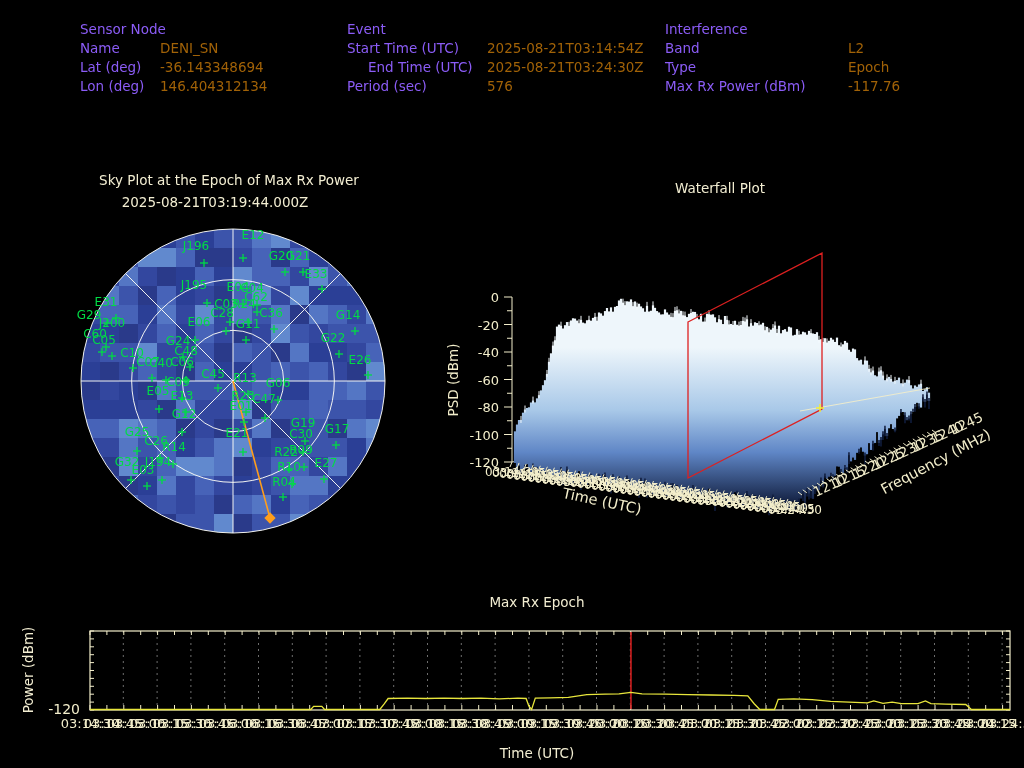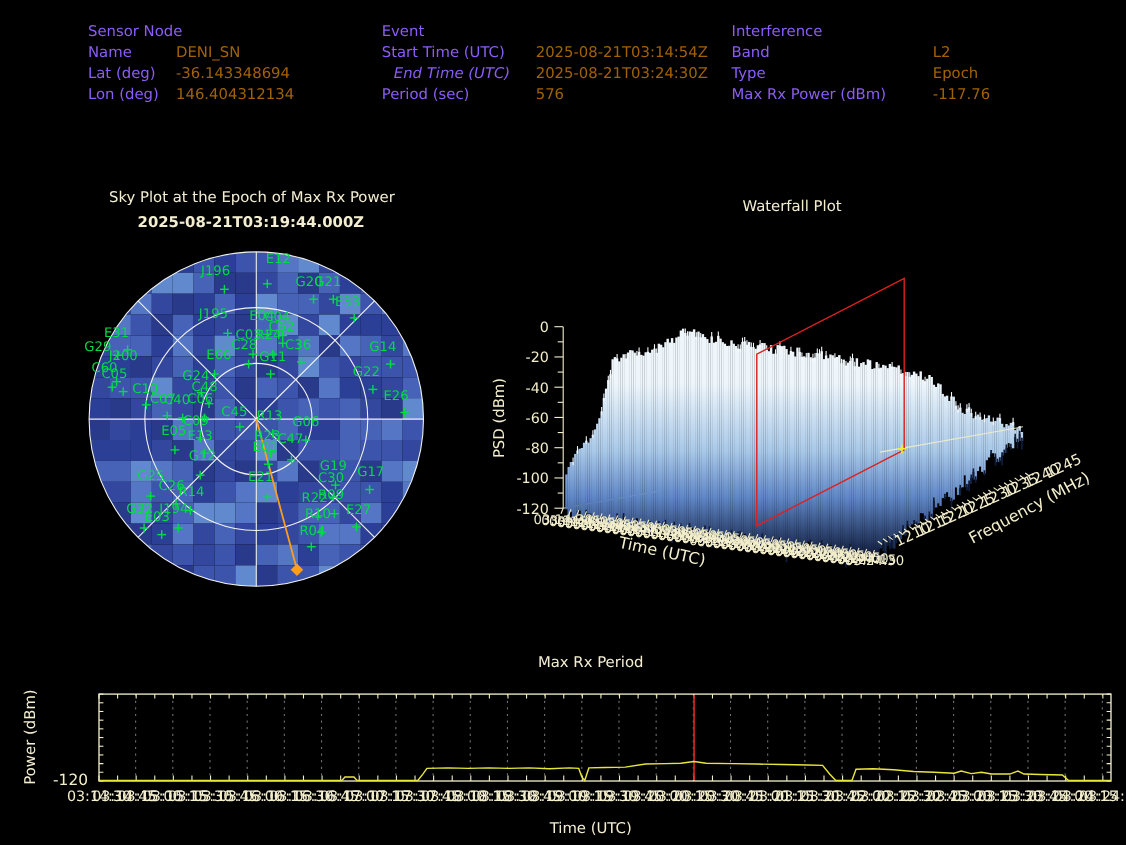--- a/index.html
+++ b/index.html
@@ -22,40 +22,40 @@
     <div class="hdr-row lbl" style="left: 80px; top: 59px;">Lat (deg)</div>
     <div class="hdr-row val" style="left: 160px; top: 59px;">-36.143348694</div>
     <div class="hdr-row lbl" style="left: 80px; top: 78px;">Lon (deg)</div>
     <div class="hdr-row val" style="left: 160px; top: 78px;">146.404312134</div>
   </div>
 
 <div class="abs lbl" style="left:347px;top:21px;">Event</div>
 <div id="hdr-event" class="abs" style="left:0;top:0;">
     <div class="hdr-row lbl" style="left: 347px; top: 40px;">Start Time (UTC)</div>
     <div class="hdr-row val" style="left: 487px; top: 40px;">2025-08-21T03:14:54Z</div>
-    <div class="hdr-row lbl" style="left: 358px; top: 59px; font-style: italic;">End Time (UTC)</div>
+    <div class="hdr-row lbl" style="left: 368px; top: 59px;">End Time (UTC)</div>
     <div class="hdr-row val" style="left: 487px; top: 59px;">2025-08-21T03:24:30Z</div>
     <div class="hdr-row lbl" style="left: 347px; top: 78px;">Period (sec)</div>
     <div class="hdr-row val" style="left: 487px; top: 78px;">576</div>
   </div>
 
 <div class="abs lbl" style="left:665px;top:21px;">Interference</div>
 <div id="hdr-intf" class="abs" style="left:0;top:0;">
     <div class="hdr-row lbl" style="left: 665px; top: 40px;">Band</div>
     <div class="hdr-row val" style="left: 848px; top: 40px;">L2</div>
     <div class="hdr-row lbl" style="left: 665px; top: 59px;">Type</div>
     <div class="hdr-row val" style="left: 848px; top: 59px;">Epoch</div>
     <div class="hdr-row lbl" style="left: 665px; top: 78px; text-align: right;">Max Rx Power (dBm)</div>
     <div class="hdr-row val" style="left: 848px; top: 78px;">-117.76</div>
   </div>
 
 <div class="abs title" style="left:38px;top:172px;width:382px;">Sky Plot at the Epoch of Max Rx Power</div>
-<div class="abs title" style="left:37px;top:194px;width:382px;font-weight:bold;">2025-08-21T03:19:44.000Z</div>
+<div class="abs title" style="left:24px;top:194px;width:382px;">2025-08-21T03:19:44.000Z</div>
 <div class="abs title" style="left:560px;top:180px;width:320px;">Waterfall Plot</div>
-<div class="abs title" style="left:387px;top:594px;width:300px;">Max Rx Period</div>
+<div class="abs title" style="left:387px;top:594px;width:300px;">Max Rx Epoch</div>
 <div class="abs title" style="left:387px;top:745px;width:300px;">Time (UTC)</div>
 <div class="abs title" style="left:-42px;top:662px;width:140px;transform:rotate(-90deg);">Power (dBm)</div>
 
 <svg id="plots" width="1024" height="768" viewBox="0 0 1024 768">
     <g>
       <g clip-path="url(#skyclip)">
         <rect x="195" y="210" width="19" height="19" fill="#5476c4"></rect>
         <rect x="214" y="210" width="19" height="19" fill="#33479f"></rect>
         <rect x="233" y="210" width="19" height="19" fill="#2a3a8a"></rect>
         <rect x="252" y="210" width="19" height="19" fill="#3c54ab"></rect>

